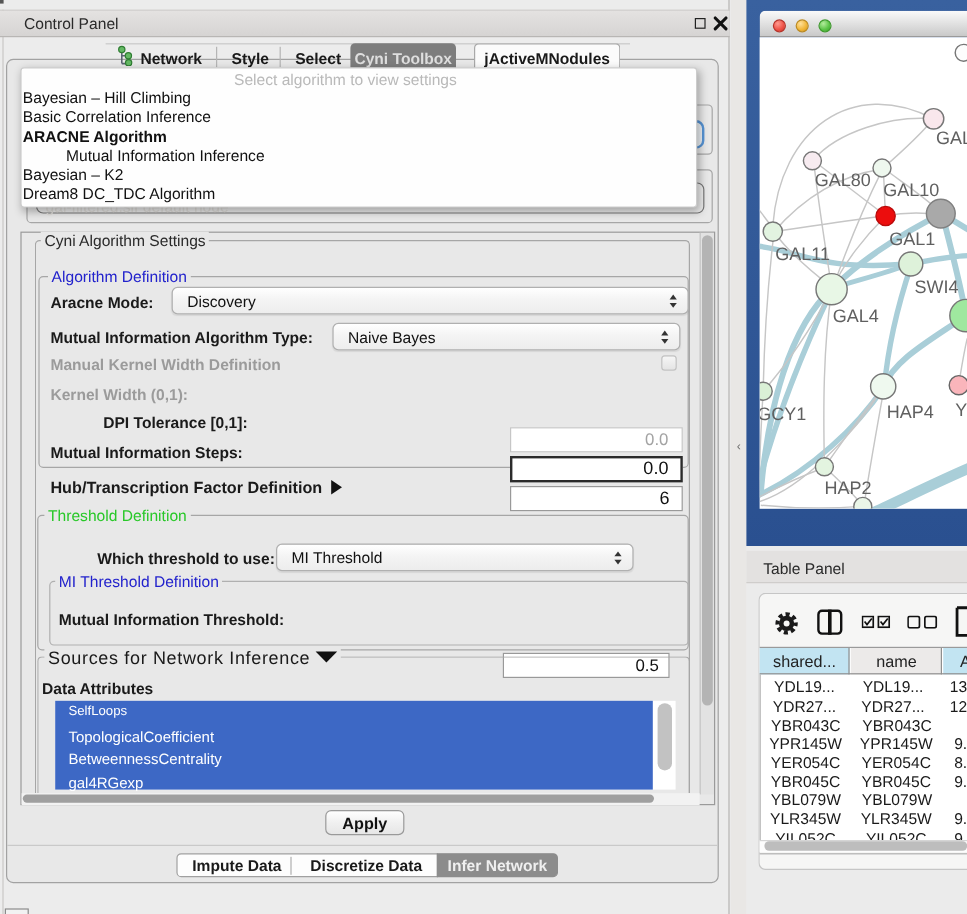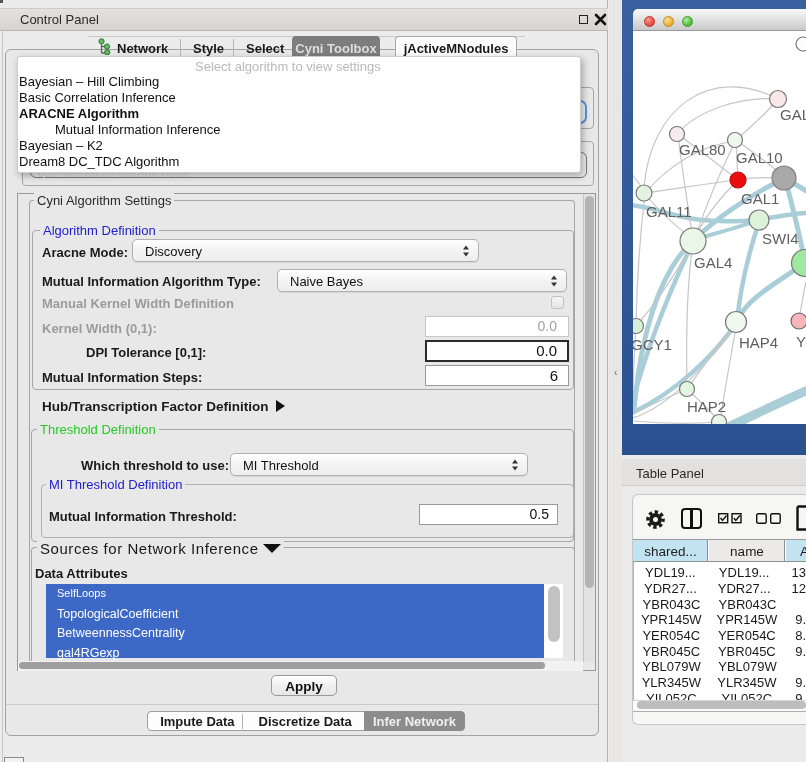--- a/index.html
+++ b/index.html
@@ -10,21 +10,21 @@
 .gray13 { font-size:13px; font-weight:bold; color:#9b9b9b; }
 .combo {
   position:absolute; border:1px solid #b0b0b0; border-radius:5px;
   background:linear-gradient(#ffffff,#f4f4f4 45%,#ededed);
   box-shadow:0 1px 1px rgba(0,0,0,0.08);
 }
 .combo .ct { position:absolute; left:12px; top:50%; transform:translateY(-50%); font-size:13px; color:#111; }
 .arr { position:absolute; right:8px; top:50%; width:7px; height:11px; transform:translateY(-50%); }
 .arr:before { content:""; position:absolute; left:0; top:0; border-left:3.5px solid transparent; border-right:3.5px solid transparent; border-bottom:4.5px solid #333; }
 .arr:after { content:""; position:absolute; left:0; bottom:0; border-left:3.5px solid transparent; border-right:3.5px solid transparent; border-top:4.5px solid #333; }
-.field { position:absolute; background:#fff; border:1px solid #999; font-size:15px; color:#111; text-align:right; }
+.field { position:absolute; background:#fff; border:1px solid #999; font-size:15px; color:#111; text-align:right;margin-top:40px; }
 .grp { position:absolute; border:1px solid #a6a6a6; border-radius:4px; }
 .grplab { position:absolute; font-size:13px; background:#e8e8e8; padding:0 3px; white-space:nowrap; }
 </style>
 </head>
 <body>
 
 <div class="abs" style="left:0;top:0;width:608px;height:762px;background:#ececec;border-right:1px solid #b5b3b1;"></div>
 <div class="abs" style="left:2px;top:8px;width:1px;height:754px;background:#c9c7c5;"></div>
 <div class="abs" style="left:0;top:0;width:3px;height:3px;background:#555;"></div>
 
@@ -78,21 +78,21 @@
 <div class="abs" style="left:18px;top:661px;width:565px;height:10px;background:#f2f2f2;"></div>
 <div class="abs" style="left:19px;top:662px;width:526px;height:7px;background:#9f9f9f;border-radius:4px;"></div>
 
 <div class="abs" style="left:29px;top:200px;width:546px;height:461px;border:1px solid #a6a6a6;border-bottom:none;border-radius:4px 4px 0 0;"></div>
 <div class="grplab" style="left:34px;top:193px;color:#2a2a2a;">Cyni Algorithm Settings</div>
 
 <div class="grp" style="left:32px;top:230px;width:542px;height:160px;"></div>
 <div class="grplab" style="left:40px;top:223px;color:#2222cc;">Algorithm Definition</div>
 
 <div class="b13 abs" style="left:42px;top:245px;">Aracne Mode:</div>
-<div class="combo" style="left:132px;top:239px;width:347px;height:23px;">
+<div class="combo" style="left:143px;top:239px;width:431px;height:23px;">
     <span class="ct">Discovery</span>
     <span class="arr"></span>
   </div>
 
 <div class="b13 abs" style="left:42px;top:274px;">Mutual Information Algorithm Type:</div>
 <div class="combo" style="left:277px;top:269px;width:290px;height:23px;">
     <span class="ct">Naive Bayes</span>
     <span class="arr"></span>
   </div>
 

